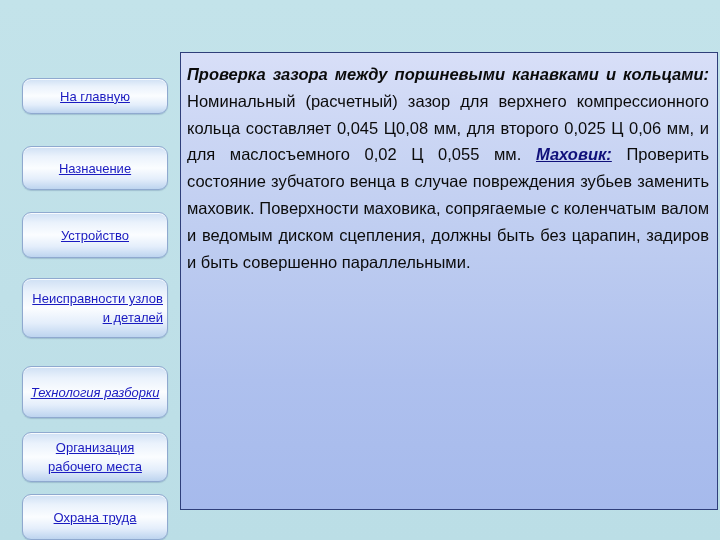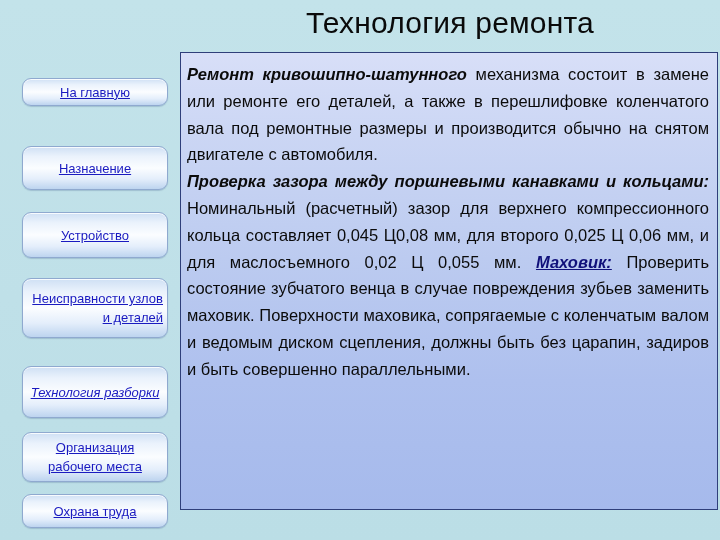--- a/index.html
+++ b/index.html
@@ -69,27 +69,27 @@
     display: block;
     font-size: 13px;
     line-height: 19px;
     color: #1a1ac0;
     text-decoration: underline;
     text-underline-offset: 1px;
     font-family: "Liberation Sans", sans-serif;
     padding: 0 4px;
   }
 
-  .nav-btn.b0 { top: 18px;  height: 28px; }
+  .nav-btn.b0 { top: 18px;  height: 36px; }
   .nav-btn.b1 { top: 86px;  height: 44px; align-items: center; }
   .nav-btn.b2 { top: 152px; height: 46px; }
   .nav-btn.b3 { top: 218px; height: 60px; text-align: right; }
   .nav-btn.b4 { top: 306px; height: 52px; font-style: italic; }
   .nav-btn.b5 { top: 372px; height: 50px; }
-  .nav-btn.b6 { top: 434px; height: 34px; }
+  .nav-btn.b6 { top: 434px; height: 46px; }
 
   
   #content-panel {
     position: absolute;
     left: 180px;
     top: 52px;
     width: 538px;
     height: 458px;
     box-sizing: border-box;
     border: 1px solid #2f3f7a;
@@ -129,21 +129,20 @@
     text-decoration: underline;
     color: #10107a;
     margin-top: 6px;
   }
 </style>
 </head>
 <body>
 
 <div id="slide">
 
-  <div id="slide-title">Технология ремонта</div>
 
   <div id="sidebar">
 
     <div class="nav-btn b0">
       <span class="nav-btn-label">На главную</span>
     </div>
 
     <div class="nav-btn b1">
       <span class="nav-btn-label">Назначение</span>
     </div>
@@ -166,21 +165,20 @@
 
     <div class="nav-btn b6">
       <span class="nav-btn-label">Охрана труда</span>
     </div>
 
   </div>
 
   <div id="content-panel">
     <div id="content-text">
 
-      <span class="para"><span class="bi">Ремонт кривошипно-шатунного</span><span> механизма состоит в замене или ремонте его деталей, а также в перешлифовке коленчатого вала под ремонтные размеры и производится обычно на снятом двигателе с автомобиля.</span></span>
 
 
       <span class="para last"><span class="bi">Проверка зазора между поршневыми канавками и кольцами:</span><span> Номинальный (расчетный) зазор для верхнего компрессионного кольца составляет 0,045 Ц0,08 мм, для второго 0,025 Ц 0,06 мм, и для маслосъемного 0,02 Ц 0,055 мм. </span><span class="biu">Маховик:</span><span> Проверить состояние зубчатого венца в случае повреждения зубьев заменить маховик. Поверхности маховика, сопрягаемые с коленчатым валом и ведомым диском сцепления, должны быть без царапин, задиров и быть совершенно параллельными.</span></span>
 
     </div>
   </div>
 
 </div>
 
 </body></html>

